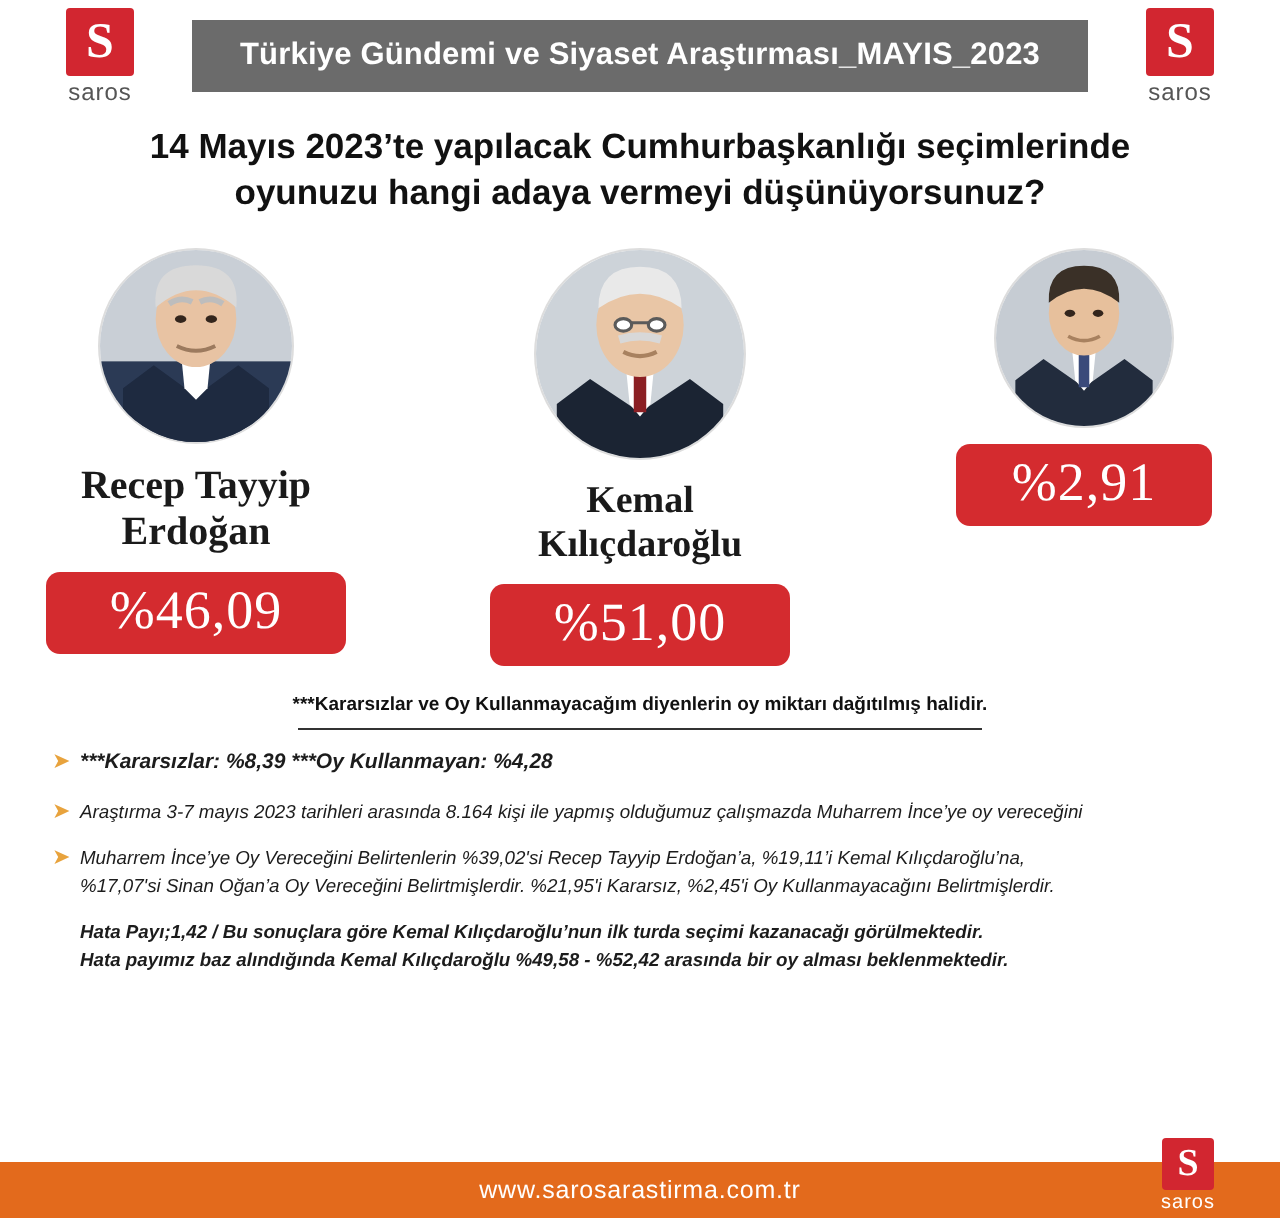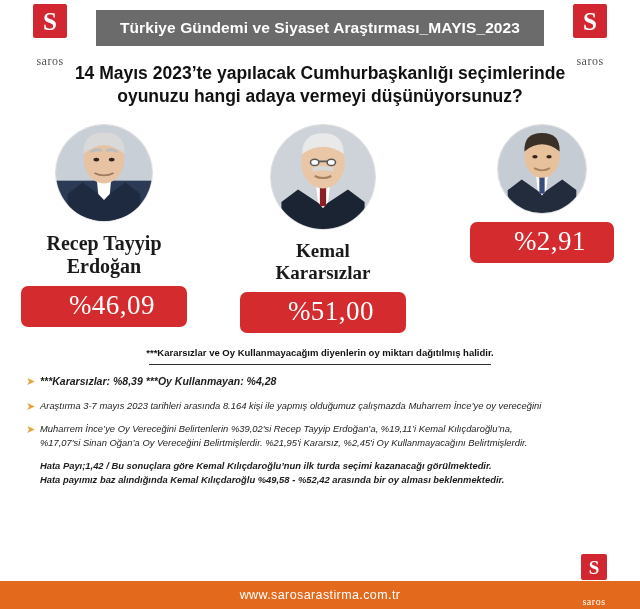--- a/index.html
+++ b/index.html
@@ -63,42 +63,42 @@
     position: absolute;
     left: 0; right: 0; top: 50%;
     transform: translateY(-50%);
     color: #ffffff;
     font-size: 25px;
     font-weight: 700;
     font-family: "Liberation Serif", serif;
     line-height: 1;
   }
   .logo-text {
-    margin-top: 16px;
+    margin-top: 1px;
     font-size: 12px;
     color: #555;
     letter-spacing: 0.5px;
-    font-family: Liberation Serif, serif;
+    font-family: Liberation Sans, sans-serif;
   }
 
   
   .question {
     margin: 6px 46px 0 46px;
     text-align: center;
     font-size: 17.5px;
     font-weight: 700;
     line-height: 1.32;
     color: #111;
   }
 
   
   .candidates {
     margin-top: 16px;
     display: flex;
-    justify-content: flex-end;
+    justify-content: space-between;
     align-items: flex-start;
     gap: 18px;
   }
   .cand {
     width: 196px;
     text-align: center;
   }
   .cand.mid { width: 206px; }
   .photo {
     width: 96px;
@@ -123,21 +123,21 @@
   .cand.mid .cand-name { font-size: 19px; }
   .cand.right .cand-name { font-size: 18px; }
 
   .pct {
     margin: 8px auto 0 auto;
     background: #d42b2f;
     color: #ffffff;
     border-radius: 7px;
     font-family: "Liberation Serif", serif;
     font-size: 27px;
-    padding: 4px 0 6px 16px;
+    padding: 4px 0 6px 0;
     width: 150px;
     letter-spacing: 0.5px;
   }
   .cand.right .pct { width: 128px; }
 
   
   .note-star {
     margin-top: 14px;
     text-align: center;
     font-size: 9.5px;
@@ -264,21 +264,21 @@
         <path d="M30 28 q20 -14 40 0 q0 -20 -20 -20 q-20 0 -20 20 Z" fill="#e9e9e9"></path>
         <ellipse cx="42" cy="36" rx="4" ry="3" fill="#ffffff" stroke="#5a5a5a" stroke-width="1.5"></ellipse>
         <ellipse cx="58" cy="36" rx="4" ry="3" fill="#ffffff" stroke="#5a5a5a" stroke-width="1.5"></ellipse>
         <line x1="46" y1="35" x2="54" y2="35" stroke="#5a5a5a" stroke-width="1.5"></line>
         <path d="M42 49 q8 4 16 0" stroke="#a8815f" stroke-width="2" fill="none"></path>
         <path d="M40 43 q10 -3 20 0" stroke="#d8d8d8" stroke-width="4" fill="none"></path>
       </svg>
     </div>
     <div class="cand-name">
       <span>Kemal</span><br>
-      <span>Kararsızlar</span>
+      <span>Kılıçdaroğlu</span>
     </div>
     <div class="pct">%51,00</div>
   </div>
 
   <div class="cand right">
     <div class="photo">
       <svg width="100%" height="100%" viewBox="0 0 100 100" aria-hidden="true">
         <rect x="0" y="0" width="100" height="100" fill="#c6ccd3"></rect>
         <path d="M27 62 L50 78 L73 62 L89 74 L89 100 L11 100 L11 74 Z" fill="#222c3d"></path>
         <path d="M43 54 L57 54 L55 74 L50 80 L45 74 Z" fill="#ffffff"></path>

